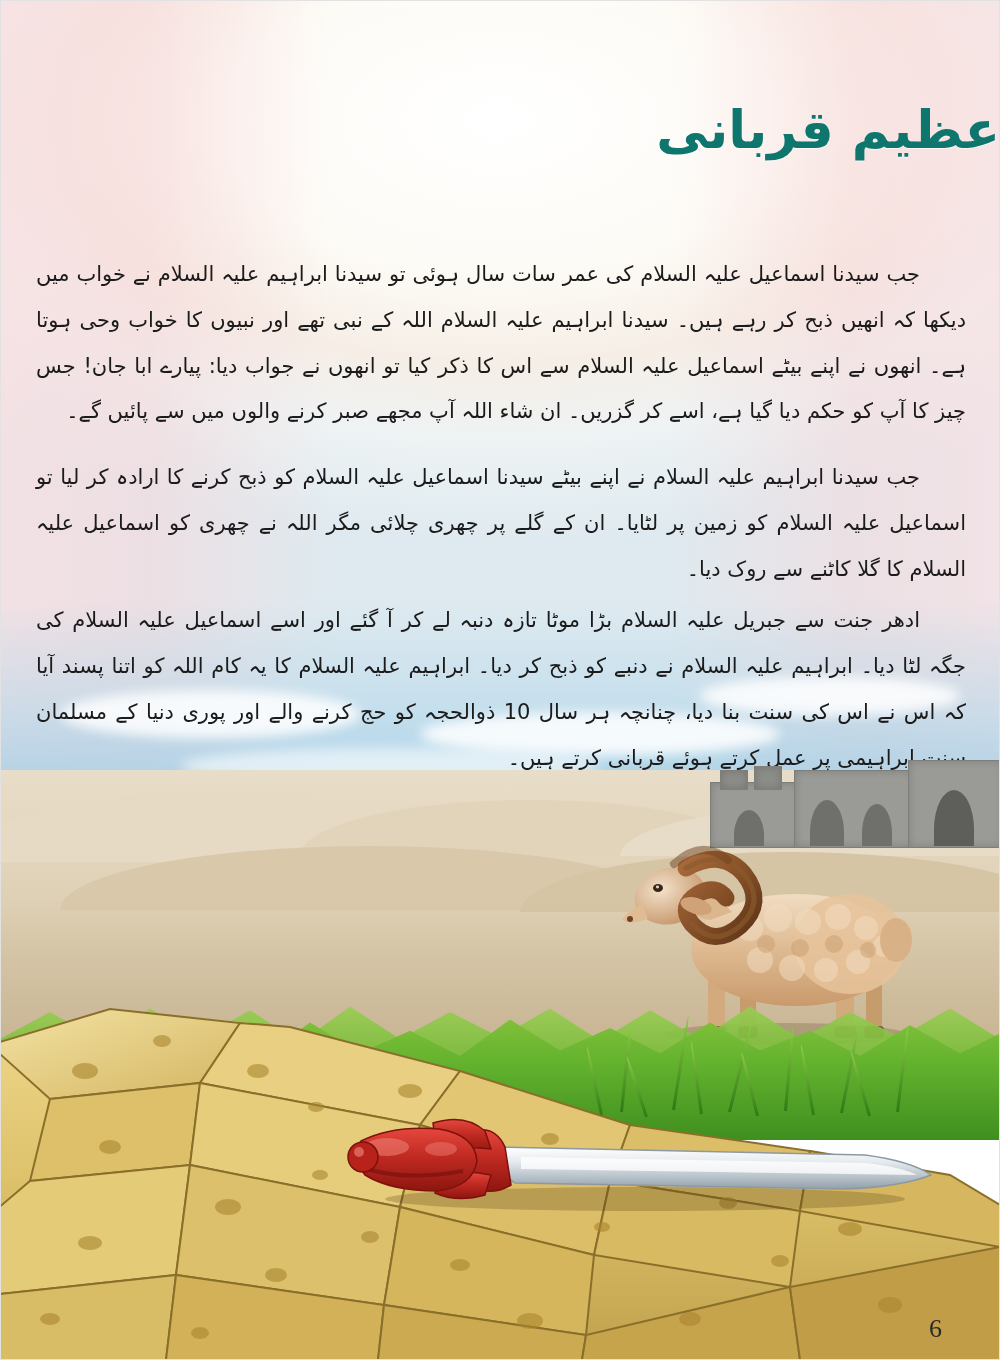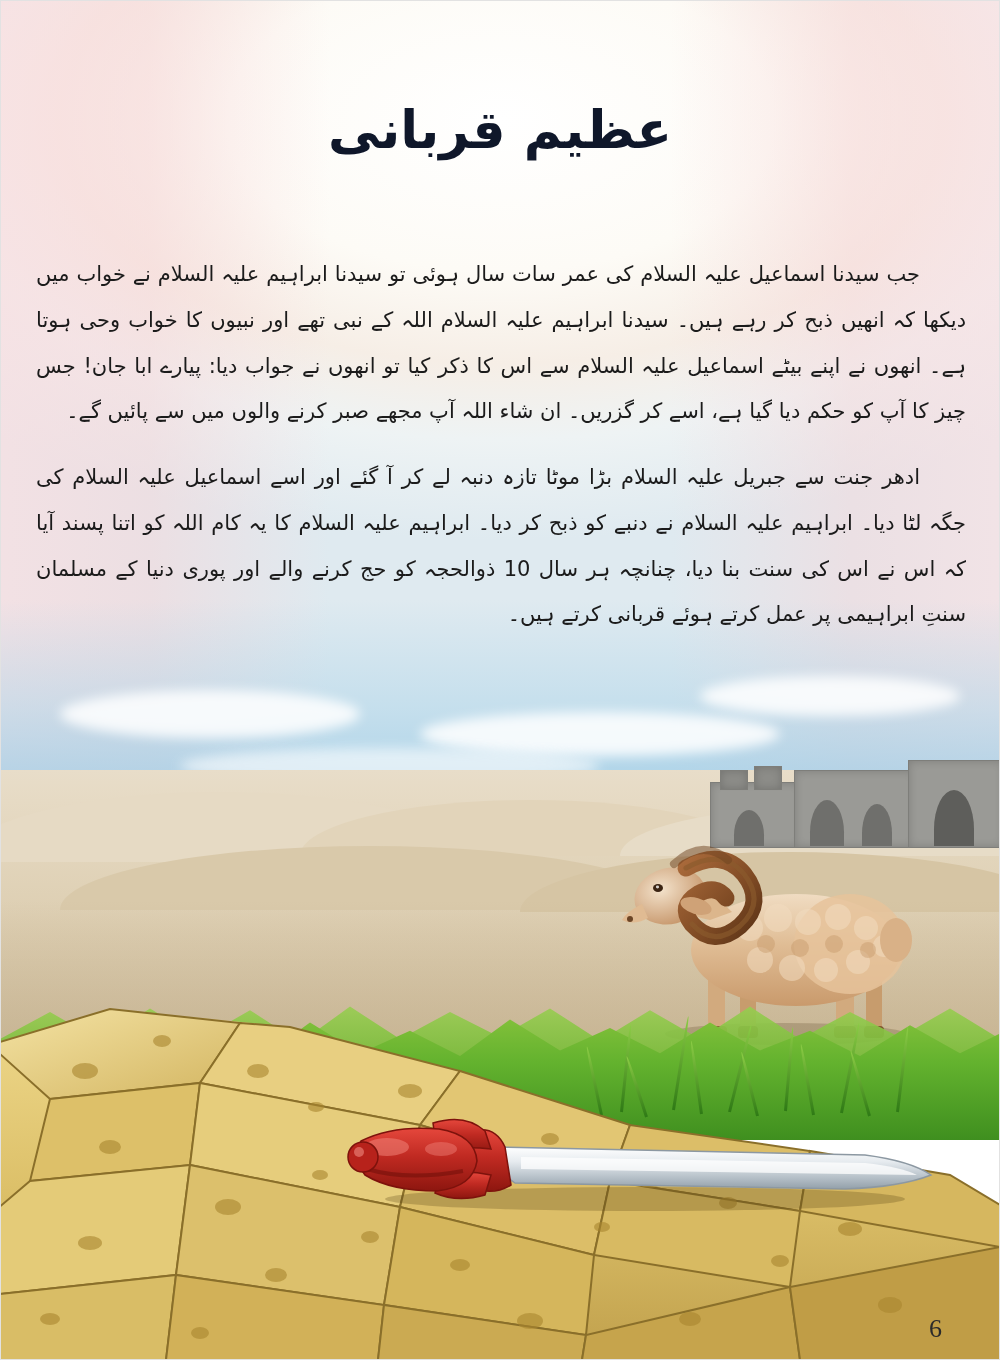--- a/index.html
+++ b/index.html
@@ -49,22 +49,22 @@
     background: rgba(255,255,255,0.85);
     filter: blur(6px);
   }
 
   
   .title {
     position: absolute;
     top: 100px;
     left: 0;
     width: 1000px;
-    text-align: center;
-    color: #0f172a;
+    text-align: right;
+    color: #0f766e;
     font-size: 52px;
     font-weight: bold;
     letter-spacing: 0;
     text-shadow: 0 1px 0 rgba(255,255,255,0.6);
     direction: rtl;
   }
 
   
   .article {
     position: absolute;
@@ -189,20 +189,21 @@
 
   <div class="cloud" style="left:60px; top:690px; width:300px; height:48px;"></div>
   <div class="cloud" style="left:420px; top:712px; width:360px; height:44px;"></div>
   <div class="cloud" style="left:700px; top:676px; width:260px; height:40px;"></div>
   <div class="cloud" style="left:180px; top:748px; width:420px; height:36px; opacity:.7;"></div>
 
   <div class="title">عظیم قربانی</div>
 
   <div class="article">
     <p class="para indent">جب سیدنا اسماعیل علیہ السلام کی عمر سات سال ہوئی تو سیدنا ابراہیم علیہ السلام نے خواب میں دیکھا کہ انھیں ذبح کر رہے ہیں۔ سیدنا ابراہیم علیہ السلام اللہ کے نبی تھے اور نبیوں کا خواب وحی ہوتا ہے۔ انھوں نے اپنے بیٹے اسماعیل علیہ السلام سے اس کا ذکر کیا تو انھوں نے جواب دیا: پیارے ابا جان! جس چیز کا آپ کو حکم دیا گیا ہے، اسے کر گزریں۔ ان شاء اللہ آپ مجھے صبر کرنے والوں میں سے پائیں گے۔</p>
+    <p class="para indent tight">جب سیدنا ابراہیم علیہ السلام نے اپنے بیٹے سیدنا اسماعیل علیہ السلام کو ذبح کرنے کا ارادہ کر لیا تو اسماعیل علیہ السلام کو زمین پر لٹایا۔ ان کے گلے پر چھری چلائی مگر اللہ نے چھری کو اسماعیل علیہ السلام کا گلا کاٹنے سے روک دیا۔</p>
     <p class="para indent">ادھر جنت سے جبریل علیہ السلام بڑا موٹا تازہ دنبہ لے کر آ گئے اور اسے اسماعیل علیہ السلام کی جگہ لٹا دیا۔ ابراہیم علیہ السلام نے دنبے کو ذبح کر دیا۔ ابراہیم علیہ السلام کا یہ کام اللہ کو اتنا پسند آیا کہ اس نے اس کی سنت بنا دیا، چنانچہ ہر سال 10 ذوالحجہ کو حج کرنے والے اور پوری دنیا کے مسلمان سنتِ ابراہیمی پر عمل کرتے ہوئے قربانی کرتے ہیں۔</p>
   </div>
 
   <div class="desert"></div>
   <div class="dune d1"></div>
   <div class="dune d2"></div>
   <div class="dune d3"></div>
   <div class="dune d4"></div>
   <div class="dune d5"></div>
   <div class="sand-shade"></div>

